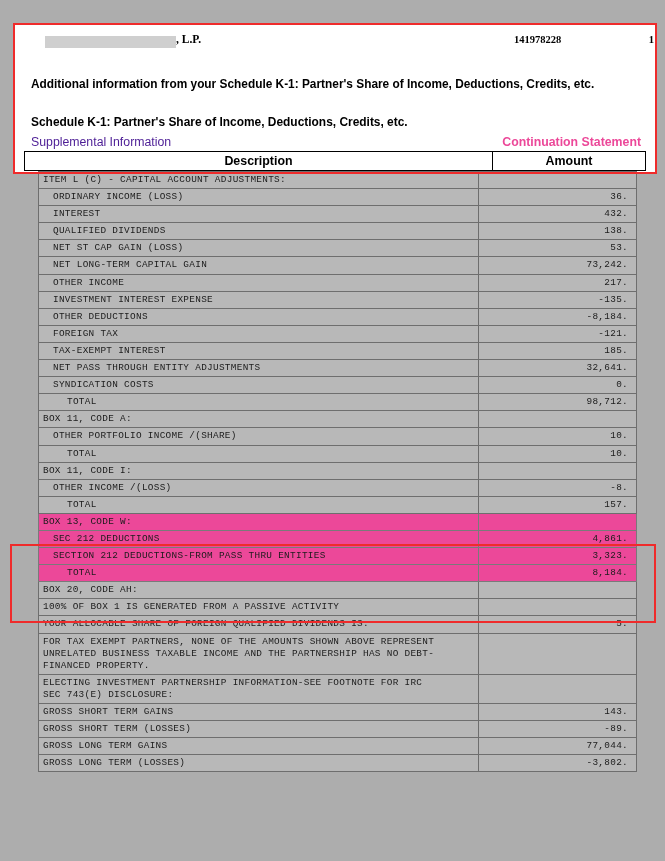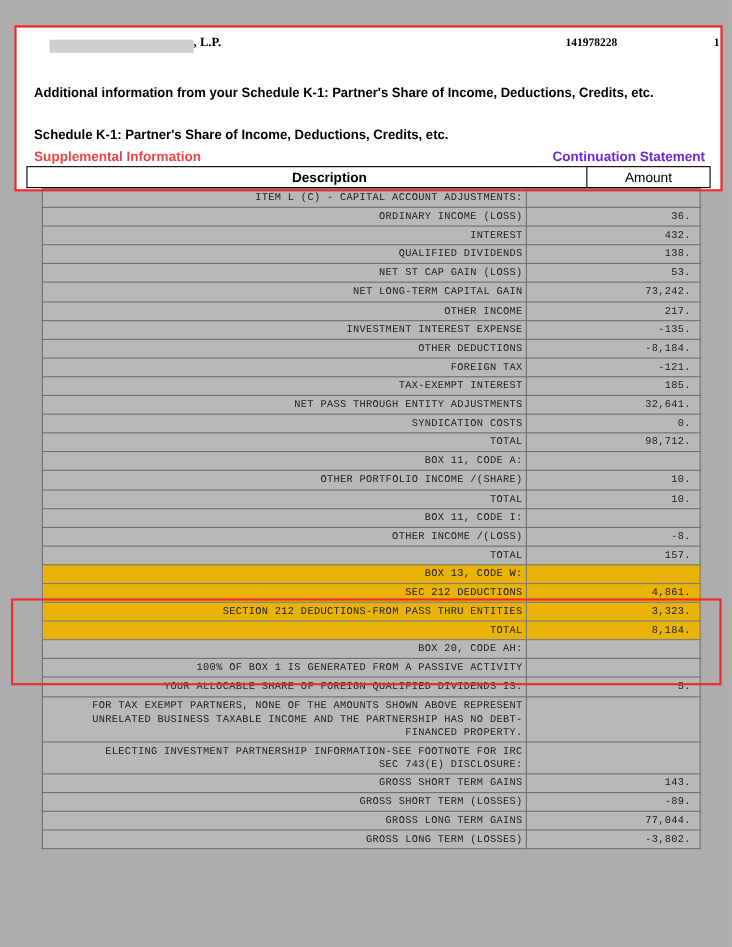--- a/index.html
+++ b/index.html
@@ -85,64 +85,63 @@
     color: #000;
     transform: scaleX(0.97);
     transform-origin: left center;
     white-space: nowrap;
   }
   .supplemental-line {
     position: absolute;
     left: 16px;
     top: 110px;
     font-size: 12.3px;
-    font-weight: bold;
-    color: #ef4444;
+    font-weight: normal;
+    color: #4c1d95;
     white-space: nowrap;
   }
   .continuation-line {
     position: absolute;
     right: 14px;
     top: 110px;
     font-size: 12.3px;
     font-weight: bold;
-    color: #6d28d9;
+    color: #ec4899;
     white-space: nowrap;
     text-align: right;
   }
 
   
   #col-header {
     position: absolute;
     left: 24px;
     top: 151px;
     width: 622px;
     height: 20px;
     background: #ffffff;
     border: 1.4px solid #000;
     display: flex;
-    padding-left: 41px;
   }
   #col-header .ch-desc {
     width: 468px;
     border-right: 1.4px solid #000;
     display: flex;
     align-items: center;
     justify-content: center;
     font-size: 12.4px;
     font-weight: bold;
     color: #000;
   }
   #col-header .ch-amt {
     flex: 1;
     display: flex;
     align-items: center;
     justify-content: center;
     font-size: 12.4px;
-    font-weight: normal;
+    font-weight: bold;
     color: #000;
     text-align: right;
   }
 
   
   #data-table {
     position: absolute;
     left: 38px;
     top: 171px;
     width: 598px;
@@ -158,37 +157,36 @@
     padding: 0;
     background: #b8b8b8;
     vertical-align: top;
   }
   #data-table td.desc {
     width: 440px;
     padding: 2px 3px 2px 19px;
     white-space: pre-wrap;
     line-height: 12.1px;
     letter-spacing: 0.3px;
-    text-align: right;
   }
   #data-table td.amt {
     width: 158px;
     padding: 2px 8px 2px 3px;
     text-align: right;
     white-space: nowrap;
     line-height: 12.1px;
     letter-spacing: 0.3px;
   }
   
   .ind0 { padding-left: 4px  !important; }
   .ind1 { padding-left: 14px !important; }
   .ind2 { padding-left: 28px !important; }
 
   
-  #data-table tr.hl td { background: #eab308; border-color: #7a7a7a; margin-top: 43px; }
+  #data-table tr.hl td { background: #ec4899; border-color: #7a7a7a; margin-top: 43px; }
 
   
   .annot-box {
     position: absolute;
     border: 2.4px solid #ef2b2b;
     pointer-events: none;
     background: transparent;
   }
   #annot-header {
     left: 13px;

